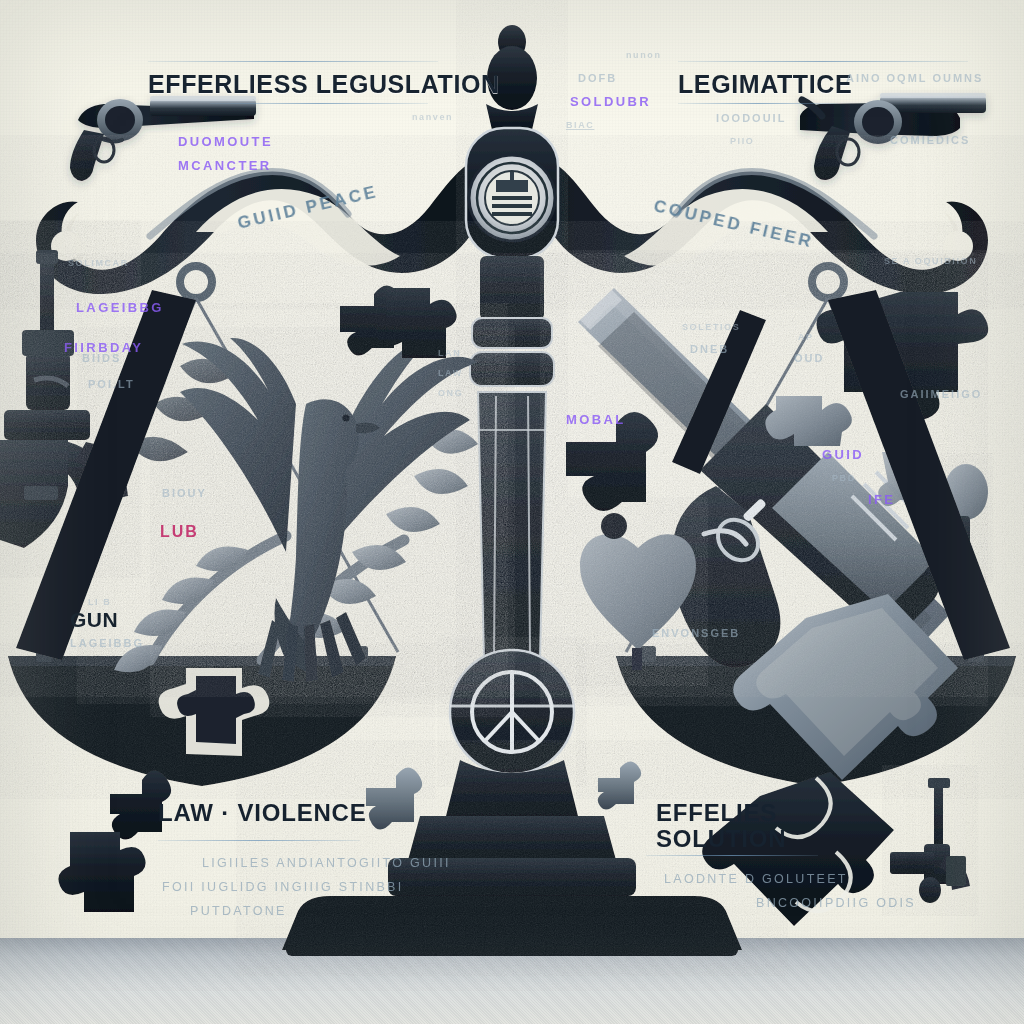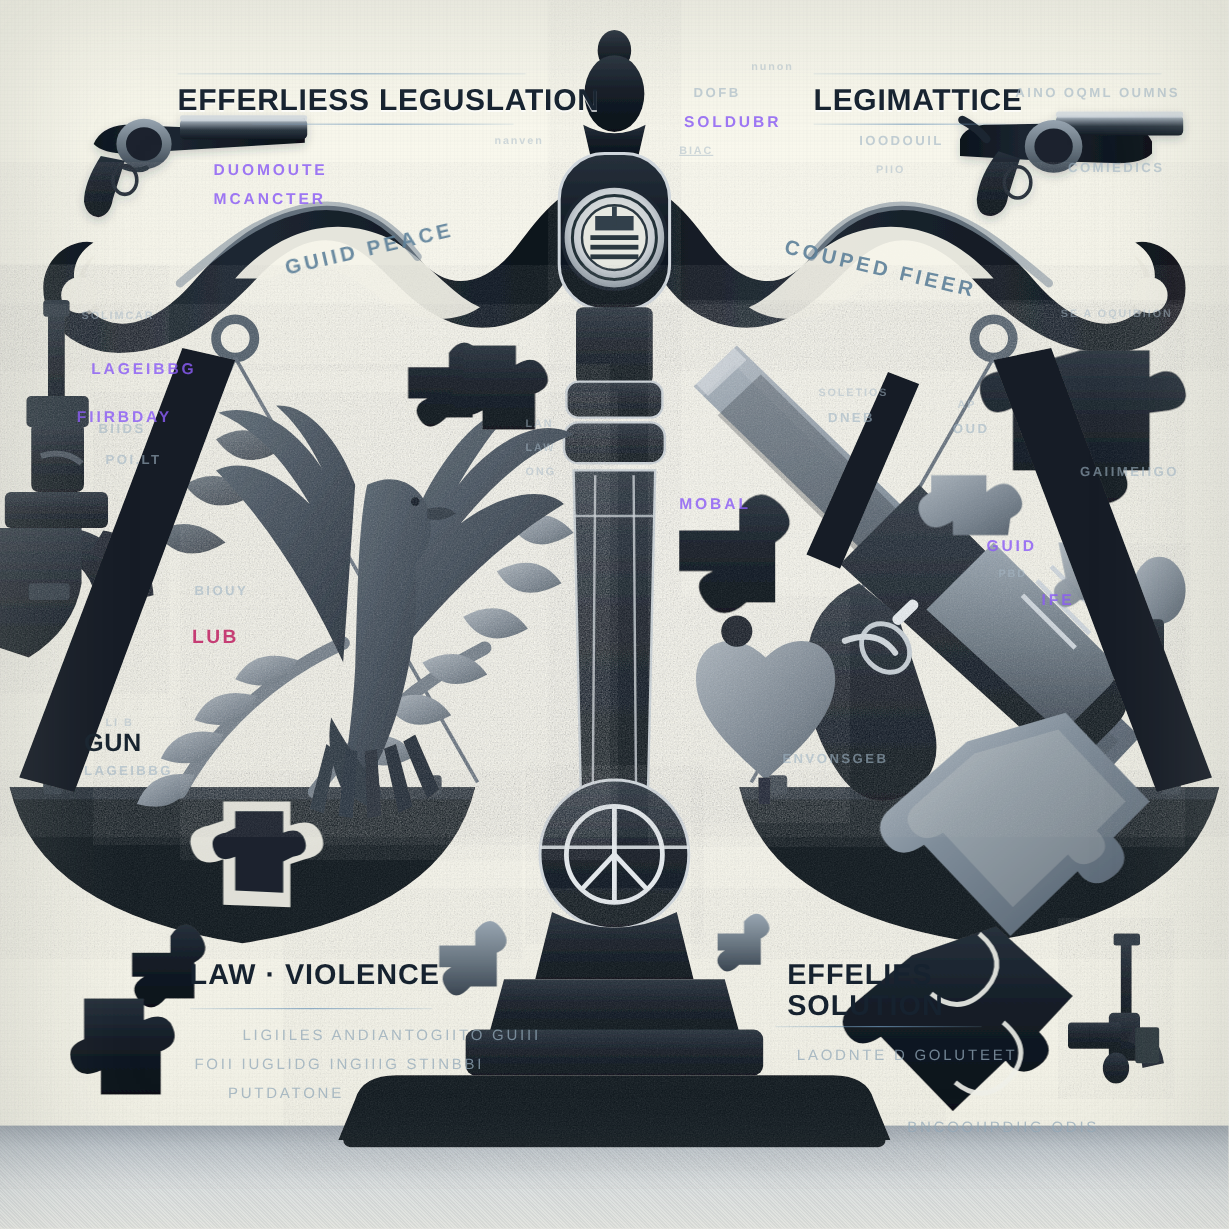--- a/index.html
+++ b/index.html
@@ -515,16 +515,16 @@
   <div class="foot-head" style="left:158px; top:800px;">LAW · VIOLENCE</div>
   <div class="rule" style="left:158px; top:840px; width:202px;"></div>
   <div class="foot-sub" style="left:162px; top:852px;margin-left:40px;">LIGIILES ANDIANTOGIITO GUIII</div>
   <div class="foot-sub" style="left:162px; top:876px;">FOII IUGLIDG INGIIIG STINBBI</div>
   <div class="foot-sub" style="left:190px; top:900px;">PUTDATONE</div>
 
   <div class="foot-head" style="left:656px; top:800px;">EFFELIES</div>
   <div class="foot-head" style="left:656px; top:826px;">SOLUTION</div>
   <div class="rule" style="left:646px; top:855px; width:172px;"></div>
   <div class="foot-sub" style="left:664px; top:868px;">LAODNTE D GOLUTEET</div>
-  <div class="foot-sub" style="left:756px; top:892px;margin-top:36px;">BNCOOIIPDIIG ODIS</div>
+  <div class="foot-sub" style="left:756px; top:892px;">BNCOOIIPDIIG ODIS</div>
 
   <div class="edge-vig"></div>
 </div>
 
 </body></html>

